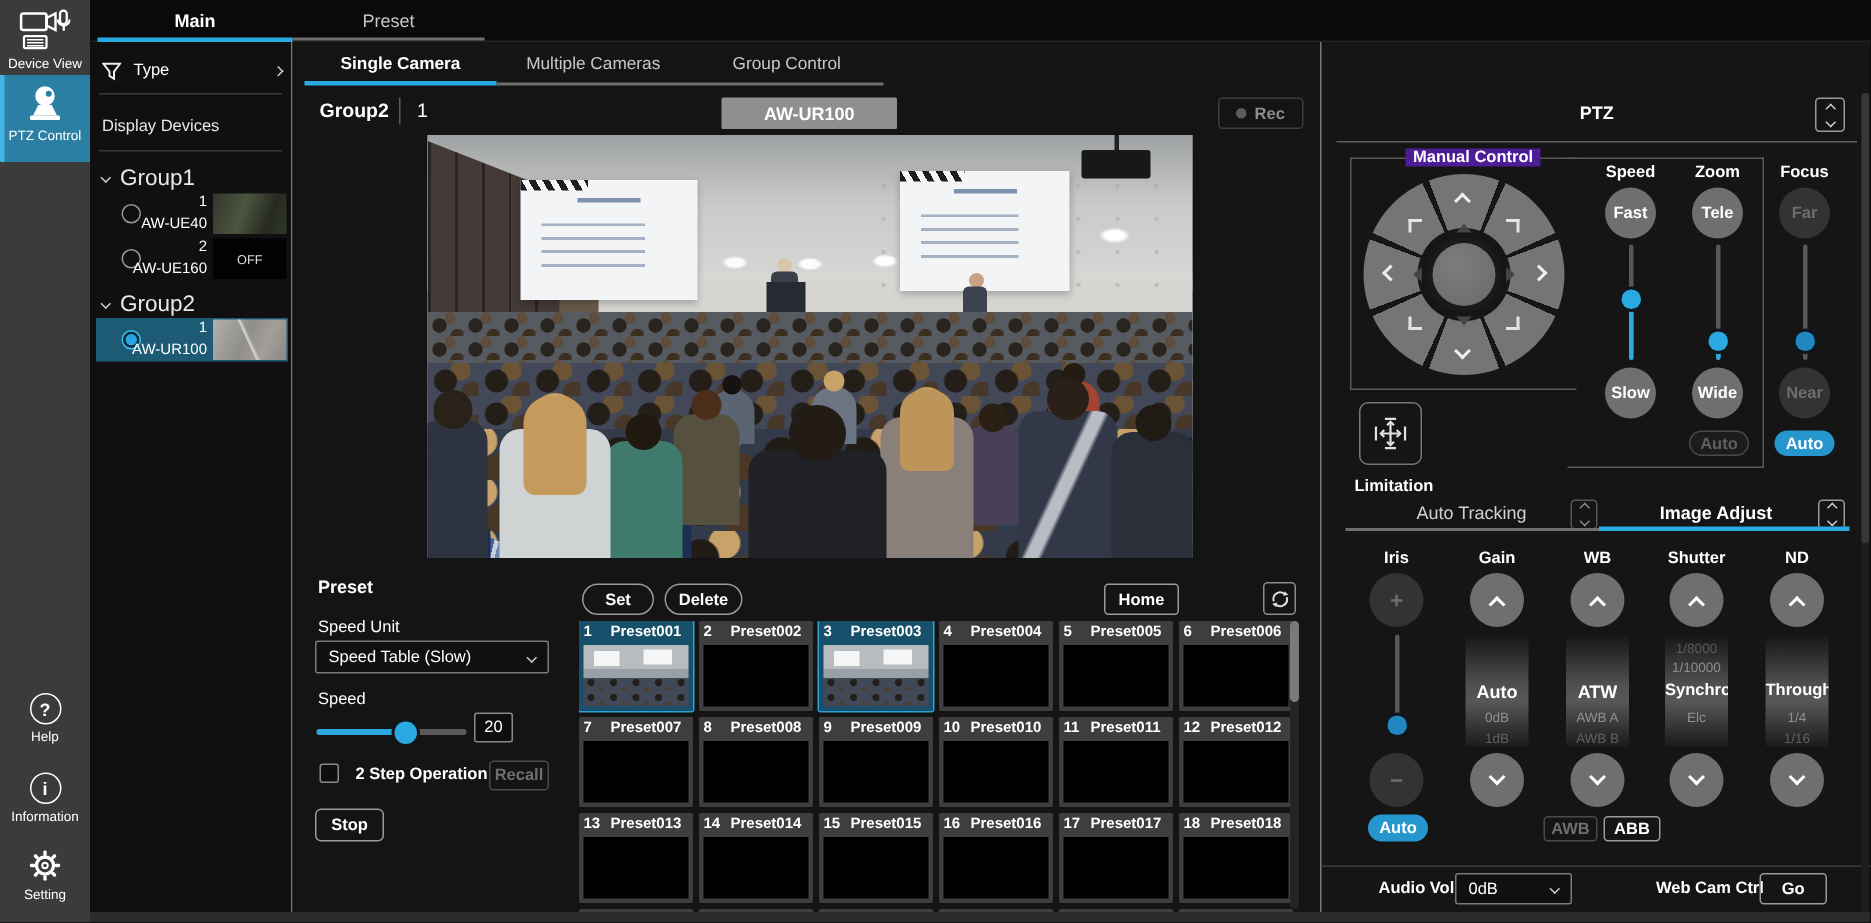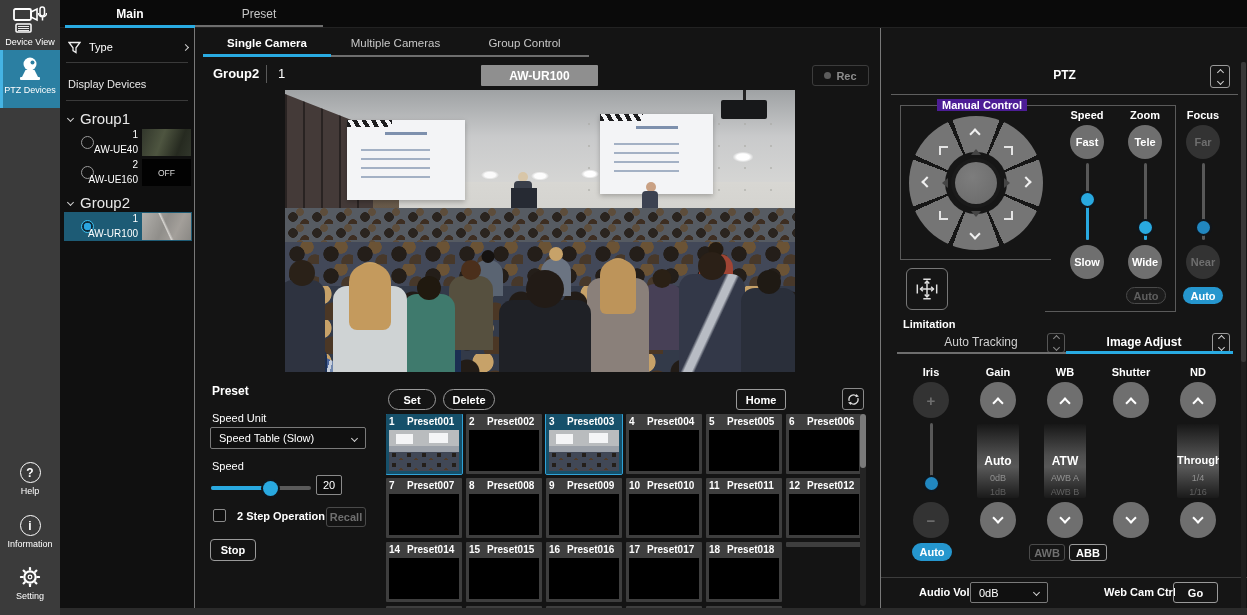--- a/index.html
+++ b/index.html
@@ -310,21 +310,21 @@
     </div>
     <div class="side-item" id="sv-ptz">
       <span>
         <svg width="30" height="26" viewBox="0 0 30 26" style="margin:0 auto">
           <circle cx="15" cy="8" r="6.5" fill="#fff"></circle>
           <circle cx="17.5" cy="6.5" r="2" fill="#2b7fa2"></circle>
           <path d="M7 21l3.5-7h9L23 21z" fill="#fff"></path>
           <rect x="5" y="21" width="20" height="3" rx="1" fill="#fff"></rect>
         </svg>
       </span>
-      <span class="side-label">PTZ Devices</span>
+      <span class="side-label">PTZ Control</span>
     </div>
     <div class="side-item" id="sv-help">
       <span class="ring">?</span>
       <span class="side-label">Help</span>
     </div>
     <div class="side-item" id="sv-info">
       <span class="ring">i</span>
       <span class="side-label">Information</span>
     </div>
     <div class="side-item" id="sv-setting">
@@ -567,20 +567,27 @@
       </div>
       <div class="ptile">
         <div class="phead">
             <span class="pnum">12</span>
             <span class="pname">Preset012</span>
           </div>
         <div class="pthumb"></div>
       </div>
       <div class="ptile">
         <div class="phead">
+            <span class="pnum">13</span>
+            <span class="pname">Preset013</span>
+          </div>
+        <div class="pthumb"></div>
+      </div>
+      <div class="ptile">
+        <div class="phead">
             <span class="pnum">14</span>
             <span class="pname">Preset014</span>
           </div>
         <div class="pthumb"></div>
       </div>
       <div class="ptile">
         <div class="phead">
             <span class="pnum">15</span>
             <span class="pname">Preset015</span>
           </div>
@@ -727,20 +734,26 @@
     <div class="wheel" style="left:96px">
       <span class="wv s">Auto</span>
       <span class="wv b1">0dB</span>
       <span class="wv b2">1dB</span>
     </div>
     <div class="wheel" style="left:163px">
       <span class="wv s">ATW</span>
       <span class="wv b1">AWB A</span>
       <span class="wv b2">AWB B</span>
     </div>
+    <div class="wheel" style="left:229px">
+      <span class="wv a2">1/8000</span>
+      <span class="wv a1">1/10000</span>
+      <span class="wv s" style="font-size:11px">Synchro</span>
+      <span class="wv b1">Elc</span>
+    </div>
     <div class="wheel" style="left:296px">
       <span class="wv s" style="font-size:11px">Through</span>
       <span class="wv b1">1/4</span>
       <span class="wv b2">1/16</span>
     </div>
 
     <div class="cbtn big dis" style="left:32px;top:474px;font-size:15px">−</div>
     <div class="cbtn big" style="left:99px;top:474px">
         <span class="chev cd down"></span>
       </div>

